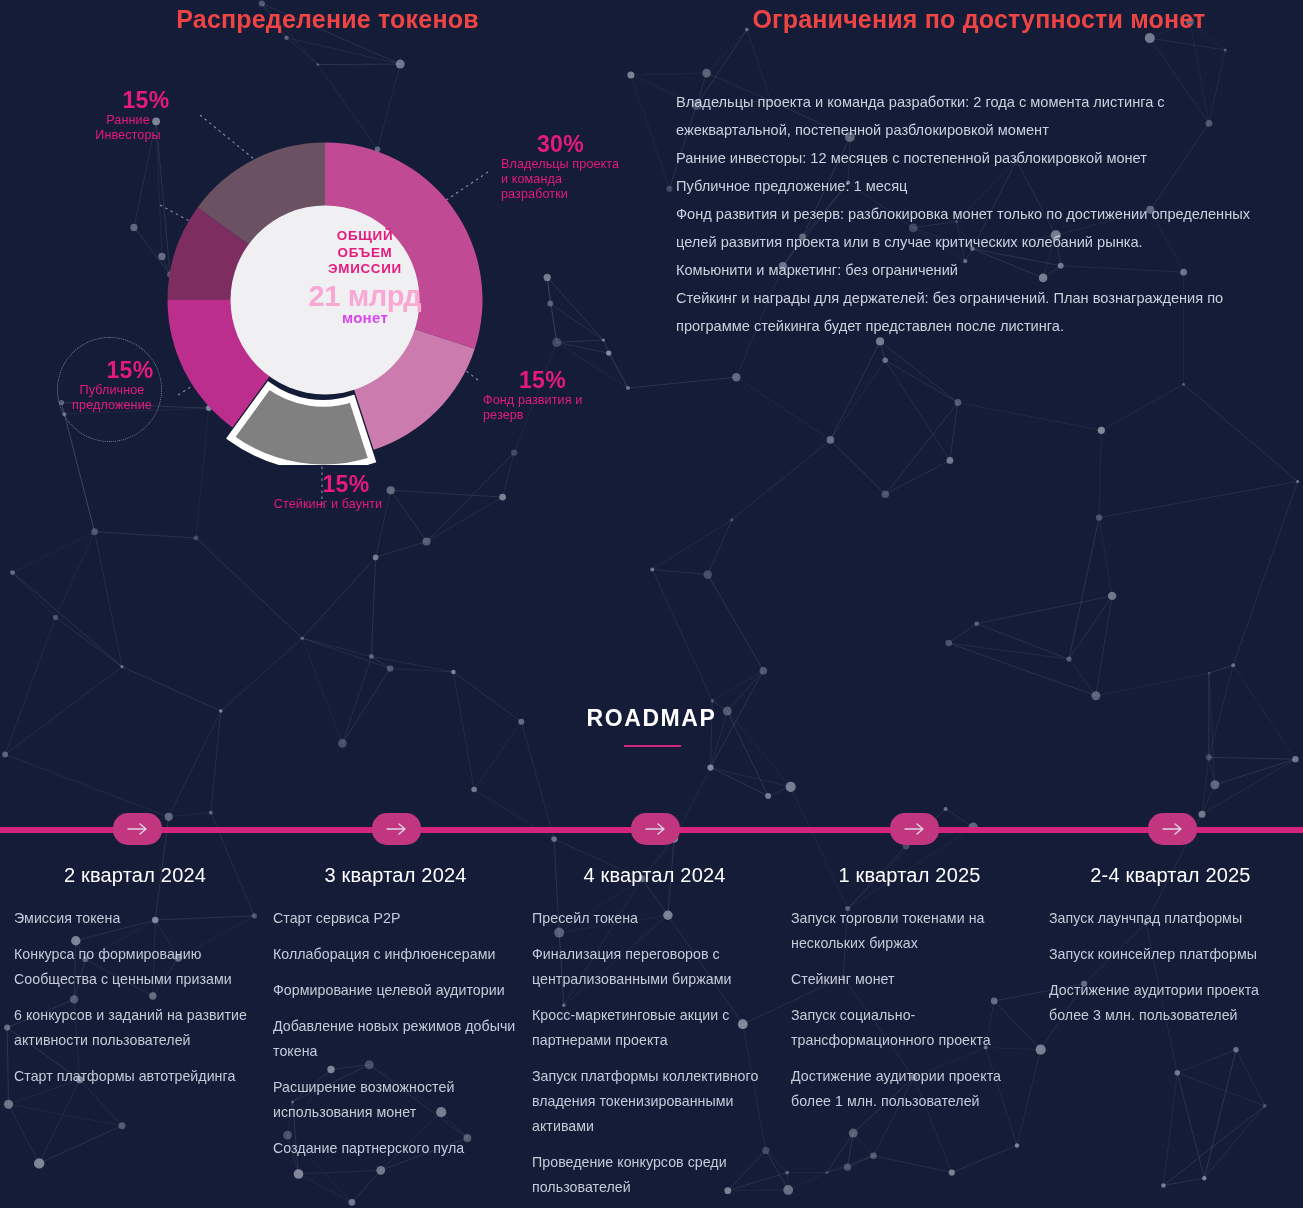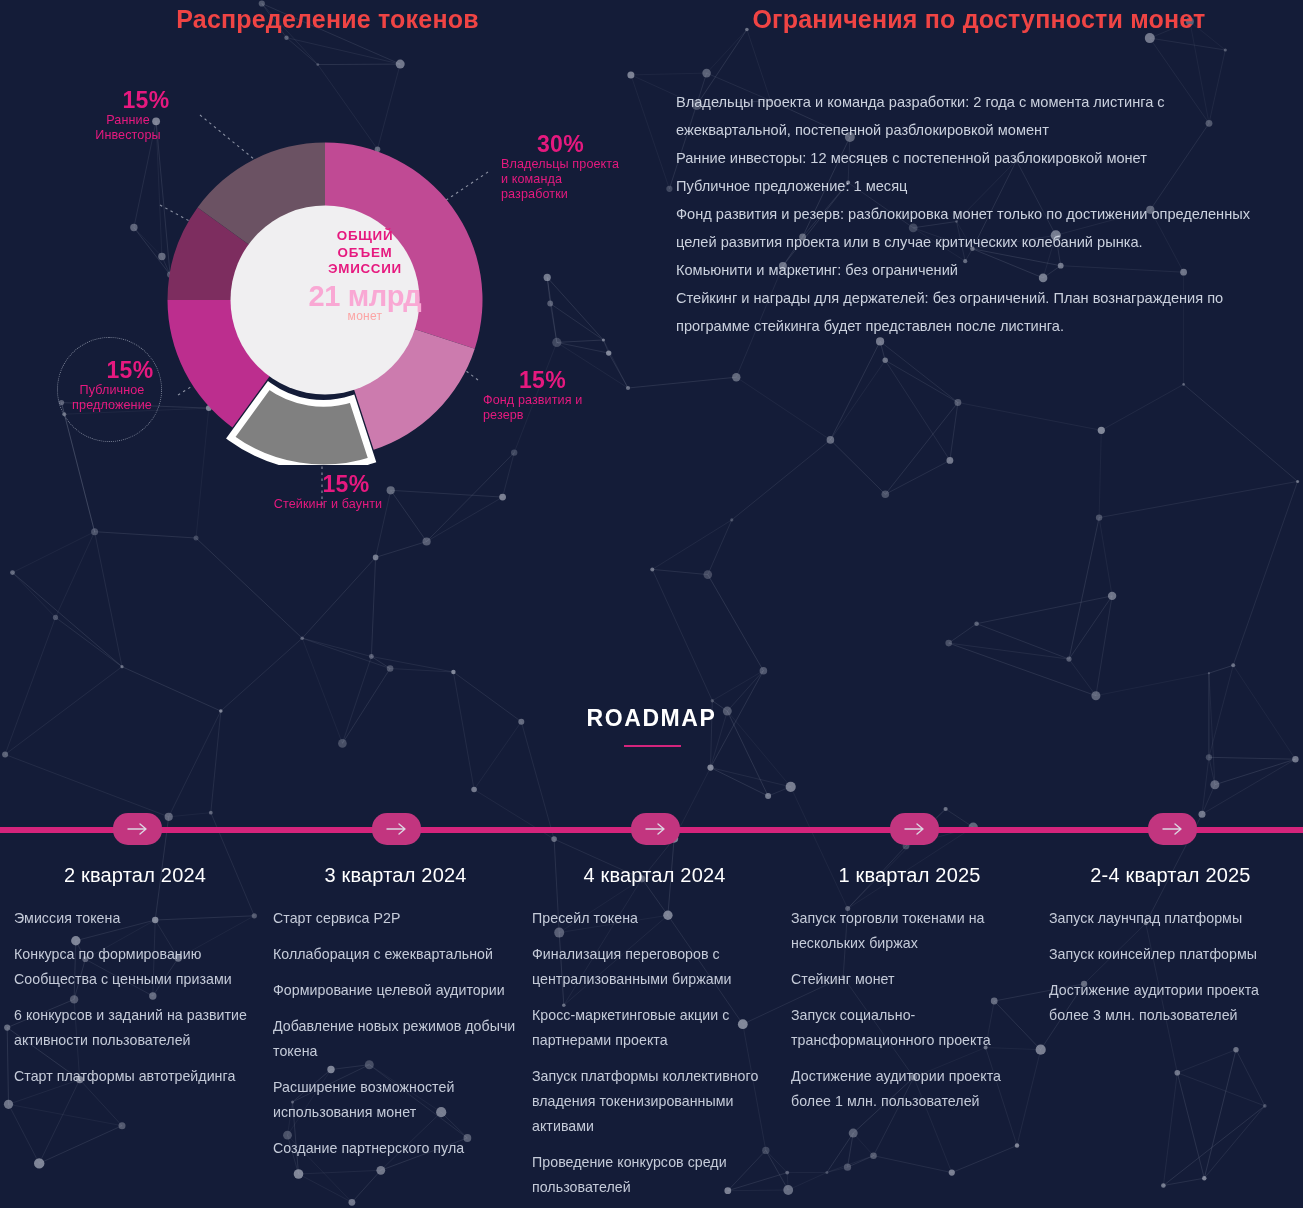--- a/index.html
+++ b/index.html
@@ -54,21 +54,21 @@
   }
   #donut-center .cap {
     color: #e6197f; font-weight: bold; font-size: 13.4px;
     letter-spacing: .7px; line-height: 16.5px;
   }
   #donut-center .big {
     color: #f9a8d4; font-weight: bold; font-size: 29px;
     line-height: 32px; letter-spacing: -.4px; margin-top: 2px;
   }
   #donut-center .sub {
-    color: #fca5a5; font-weight: normal; font-size: 12px;
+    color: #d946ef; font-weight: bold; font-size: 15px;
     letter-spacing: .3px; margin-top: -3px;
   }
 
   
   .pie-label { position: absolute; z-index: 6; color: #e6197f; }
   .pie-label .pct { font-size: 23px; font-weight: bold; line-height: 25px; letter-spacing: .3px; margin-left: 36px; }
   .pie-label .nm  { font-size: 12.6px; line-height: 15px; letter-spacing: .1px; }
 
   #lbl-early     { left: 58px;  top: 88px;  width: 140px; text-align: center; }
   #lbl-community { left: 18px;  top: 182px; width: 140px; text-align: center; }
@@ -662,21 +662,21 @@
           <li>Эмиссия токена</li>
           <li>Конкурса по формированию Сообщества с ценными призами</li>
           <li>6 конкурсов и заданий на развитие активности пользователей</li>
           <li>Старт платформы автотрейдинга</li>
         </ul>
       </div>
       <div class="rm-col" id="rm-1">
         <h3>3 квартал 2024</h3>
         <ul>
           <li>Старт сервиса P2P</li>
-          <li>Коллаборация с ежеквартальной</li>
+          <li>Коллаборация с инфлюенсерами</li>
           <li>Формирование целевой аудитории</li>
           <li>Добавление новых режимов добычи токена</li>
           <li>Расширение возможностей использования монет</li>
           <li>Создание партнерского пула</li>
         </ul>
       </div>
       <div class="rm-col" id="rm-2">
         <h3>4 квартал 2024</h3>
         <ul>
           <li>Пресейл токена</li>

